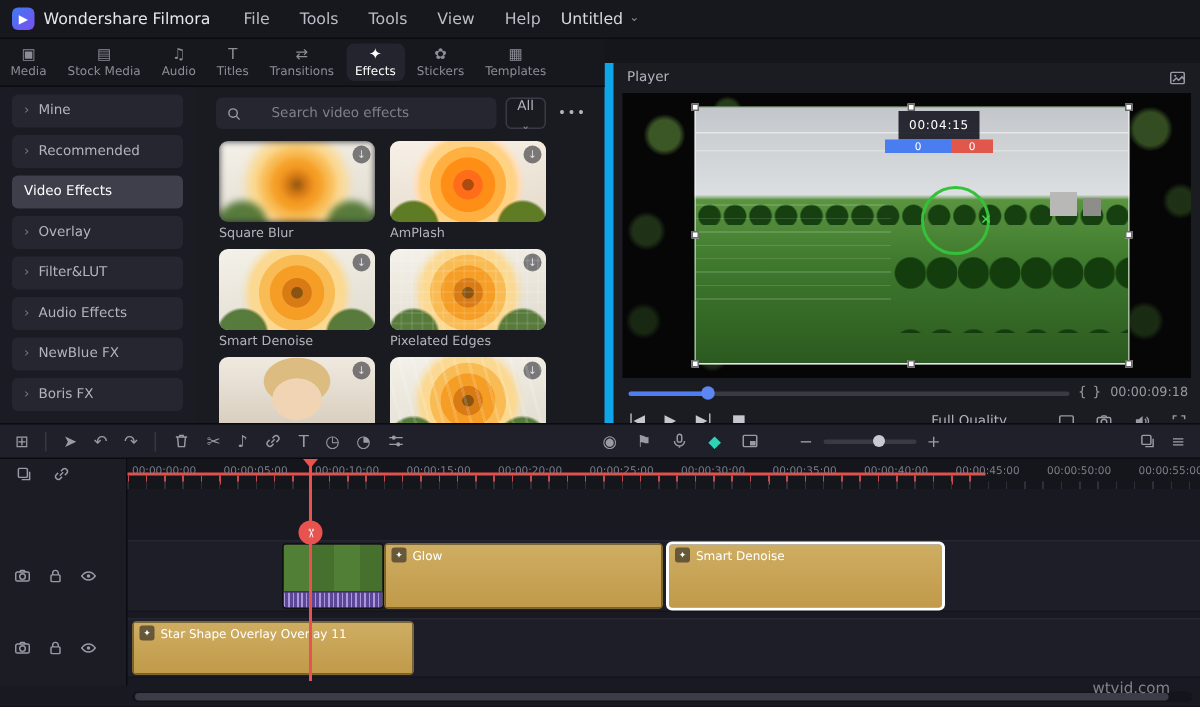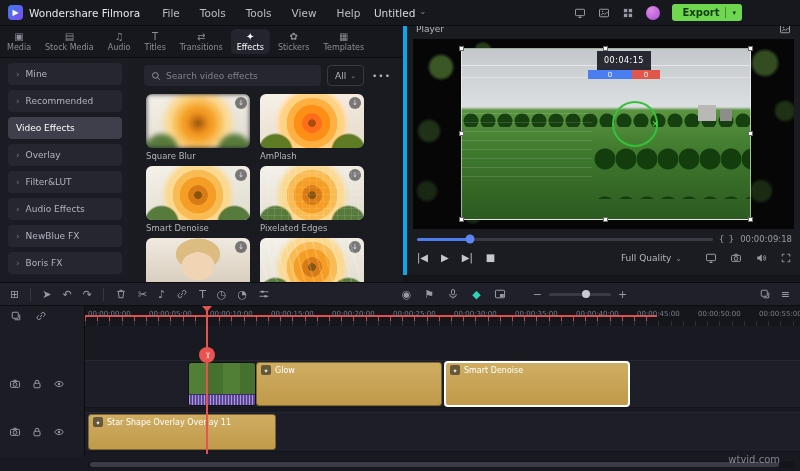--- a/index.html
+++ b/index.html
@@ -37,26 +37,26 @@
   
   .sidebar { position:absolute; top:58px; left:0; width:130px; height:224px; background:#1b1b23; overflow:hidden; }
   .side-item { height:22px; margin:5px 8px; background:#262630; border-radius:4px; display:flex;
     align-items:center; padding:0 8px; gap:6px; font-size:9px; color:#b4b4bf; white-space:nowrap; }
   .side-item .chev { color:#787882; font-size:9px; }
   .side-item.active { background:#3f3f4c; color:#ffffff; }
 
   
   .effects-panel { position:absolute; top:58px; left:130px; width:273px; height:224px; background:#1a1a21; overflow:hidden; }
   .search-row { display:flex; align-items:center; gap:6px; margin:7px 10px 4px 14px; }
-  .search-box { flex:1; height:21px; background:#262630; border-radius:4px; display:flex; align-items:center; padding:0 7px; gap:5px; }
+  .search-box { flex:1; height:21px; background:#262630; border-radius:4px; display:flex; align-items:center; padding:0 7px; gap:20px; }
   .search-input { background:transparent; border:none; outline:none; color:#b4b4bf; font-size:9px; width:100%;
     font-family:"DejaVu Sans",sans-serif; }
   .search-input::placeholder { color:#80808b; }
   .all-select { display:flex; align-items:center; gap:4px; height:21px; padding:0 7px; font-size:9px;
-    color:#b4b4bf; border:1px solid #3a3a46; border-radius:4px; }
+    color:#b4b4bf; border:1px solid #3a3a46; border-radius:4px;flex-direction:column; }
   .all-select .pcaret { font-size:7px; }
   .more-btn { color:#b4b4bf; font-size:9px; letter-spacing:1px; padding:0 2px; }
   .effects-grid { position:absolute; top:36px; left:16px; right:8px; bottom:0; display:grid;
     grid-template-columns:104px 104px; grid-auto-rows:72px; column-gap:10px; overflow:hidden; }
   .effect { width:104px; }
   .thumb { position:relative; width:104px; height:54px; border-radius:6px; overflow:hidden; background:#2a2a33; }
   .thumb::before { content:""; position:absolute; inset:0; }
   .t-flower::before { background:
       radial-gradient(circle at 15% 105%, rgba(72,112,44,.9) 0 15%, transparent 17%),
       radial-gradient(circle at 85% 105%, rgba(72,112,44,.9) 0 15%, transparent 17%),
@@ -72,22 +72,22 @@
       background:repeating-linear-gradient(75deg, rgba(255,255,255,.14) 0 2px, transparent 2px 9px); }
   .t-beauty::before { background:
       radial-gradient(ellipse 26% 42% at 50% 52%, #f0d4b4 0 60%, transparent 62%),
       radial-gradient(ellipse 38% 52% at 50% 30%, #dcbc80 0 55%, transparent 57%),
       linear-gradient(180deg, #efe9df 0%, #d5cab9 100%); }
   .badge { position:absolute; top:3px; right:3px; width:12px; height:12px; border-radius:50%;
     background:rgba(25,25,35,.55); color:#e0e0e6; font-size:7px; display:flex; align-items:center; justify-content:center; }
   .ename { margin-top:3px; font-size:8.5px; color:#b4b4bf; white-space:nowrap; overflow:hidden; }
 
   
-  .player-panel { position:absolute; top:19px; left:403px; width:397px; height:256px; background:#1b1b22;
-    border-left:4px solid #0ea5e9; }
+  .player-panel { position:absolute; top:42px; left:403px; width:397px; height:256px; background:#1b1b22;
+    border-left:6px solid #0ea5e9; }
   .player-head { height:20px; display:flex; align-items:center; padding:0 9px; font-size:9px; color:#b4b4bf; }
   .player-head .ic { margin-left:auto; }
   .video-area { position:absolute; left:6px; right:6px; top:20px; height:190px; background-color:#060607;
     background-image:
       radial-gradient(circle at 28px 28px, rgba(125,185,75,.45) 0 10px, transparent 14px),
       radial-gradient(circle at 70px 12px, rgba(100,160,60,.35) 0 7px, transparent 10px),
       radial-gradient(circle at 16px 92px, rgba(90,150,60,.3) 0 9px, transparent 13px),
       radial-gradient(circle at 352px 24px, rgba(120,180,70,.4) 0 11px, transparent 15px),
       radial-gradient(circle at 372px 72px, rgba(90,150,55,.3) 0 8px, transparent 12px),
       radial-gradient(circle at 348px 152px, rgba(80,140,50,.28) 0 9px, transparent 13px),
@@ -260,37 +260,20 @@
       <span class="menu">File</span>
       <span class="menu">Tools</span>
       <span class="menu">Tools</span>
       <span class="menu">View</span>
       <span class="menu">Help</span>
     </nav>
     <div class="project">
       <span>Untitled</span>
       <span class="pcaret">⌄</span>
     </div>
-    <div class="mb-right">
-      <svg class="ic">
-          <use href="#i-monitor"></use>
-        </svg>
-      <svg class="ic">
-          <use href="#i-image"></use>
-        </svg>
-      <svg class="ic">
-          <use href="#i-grid"></use>
-        </svg>
-      <div class="avatar"></div>
-      <div class="export">
-        <span>Export</span>
-        <span class="exp-div"></span>
-        <span class="exp-caret">▾</span>
-      </div>
-    </div>
   </header>
 
   <div class="tabbar">
     <div class="tab">
         <span class="ticon">▣</span>
         <span>Media</span>
       </div>
     <div class="tab">
         <span class="ticon">▤</span>
         <span>Stock Media</span>

